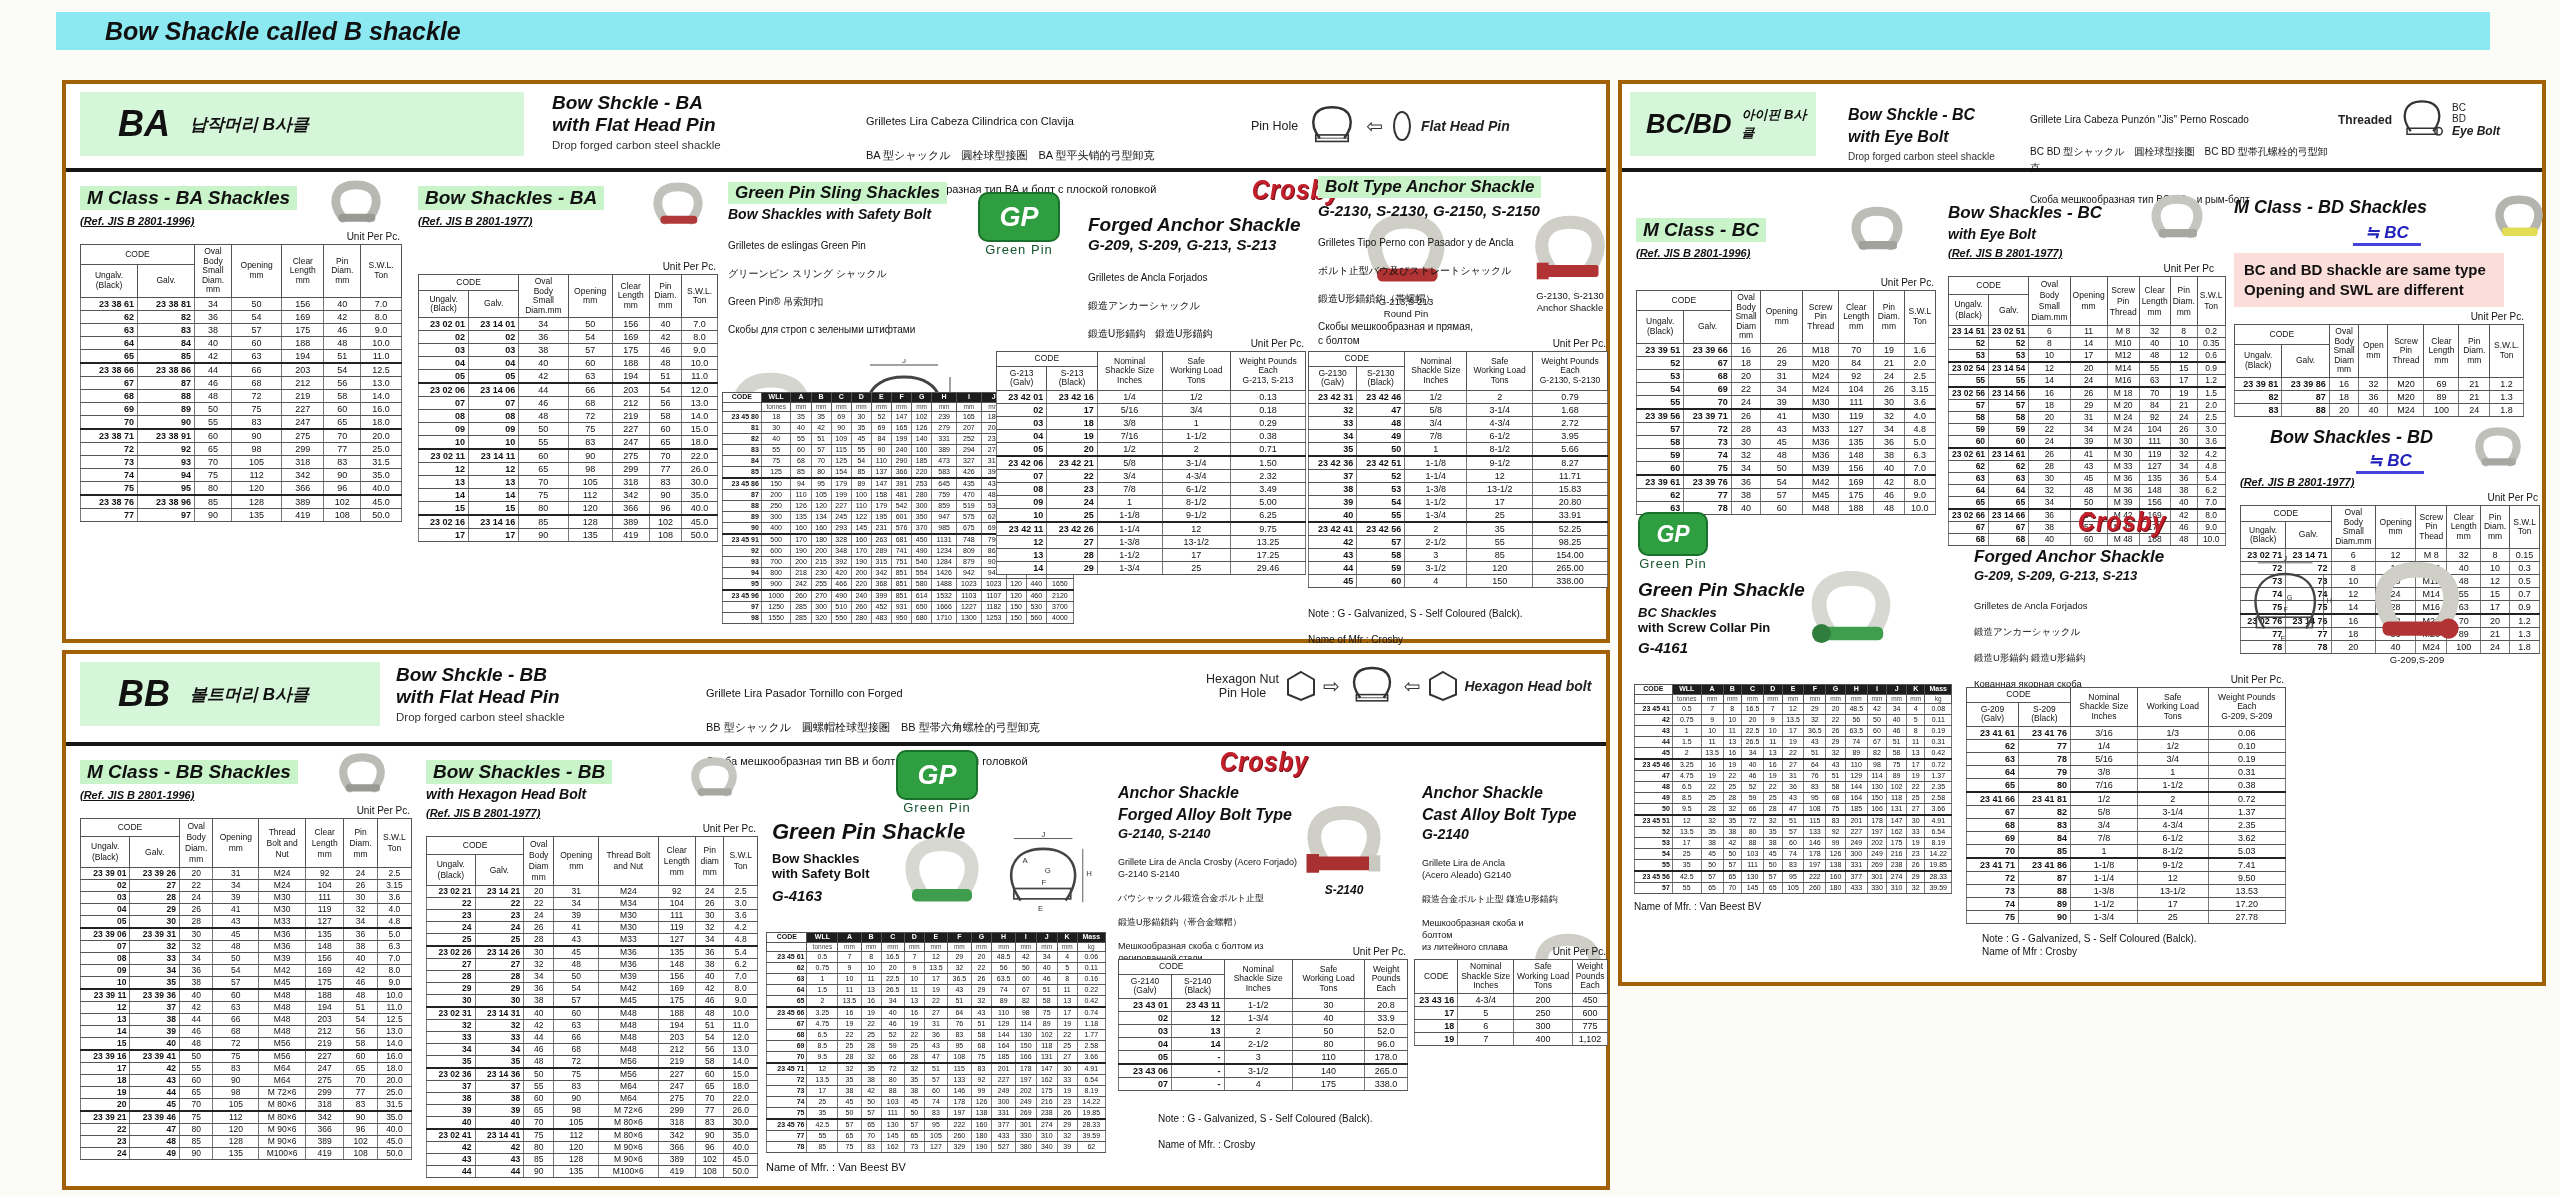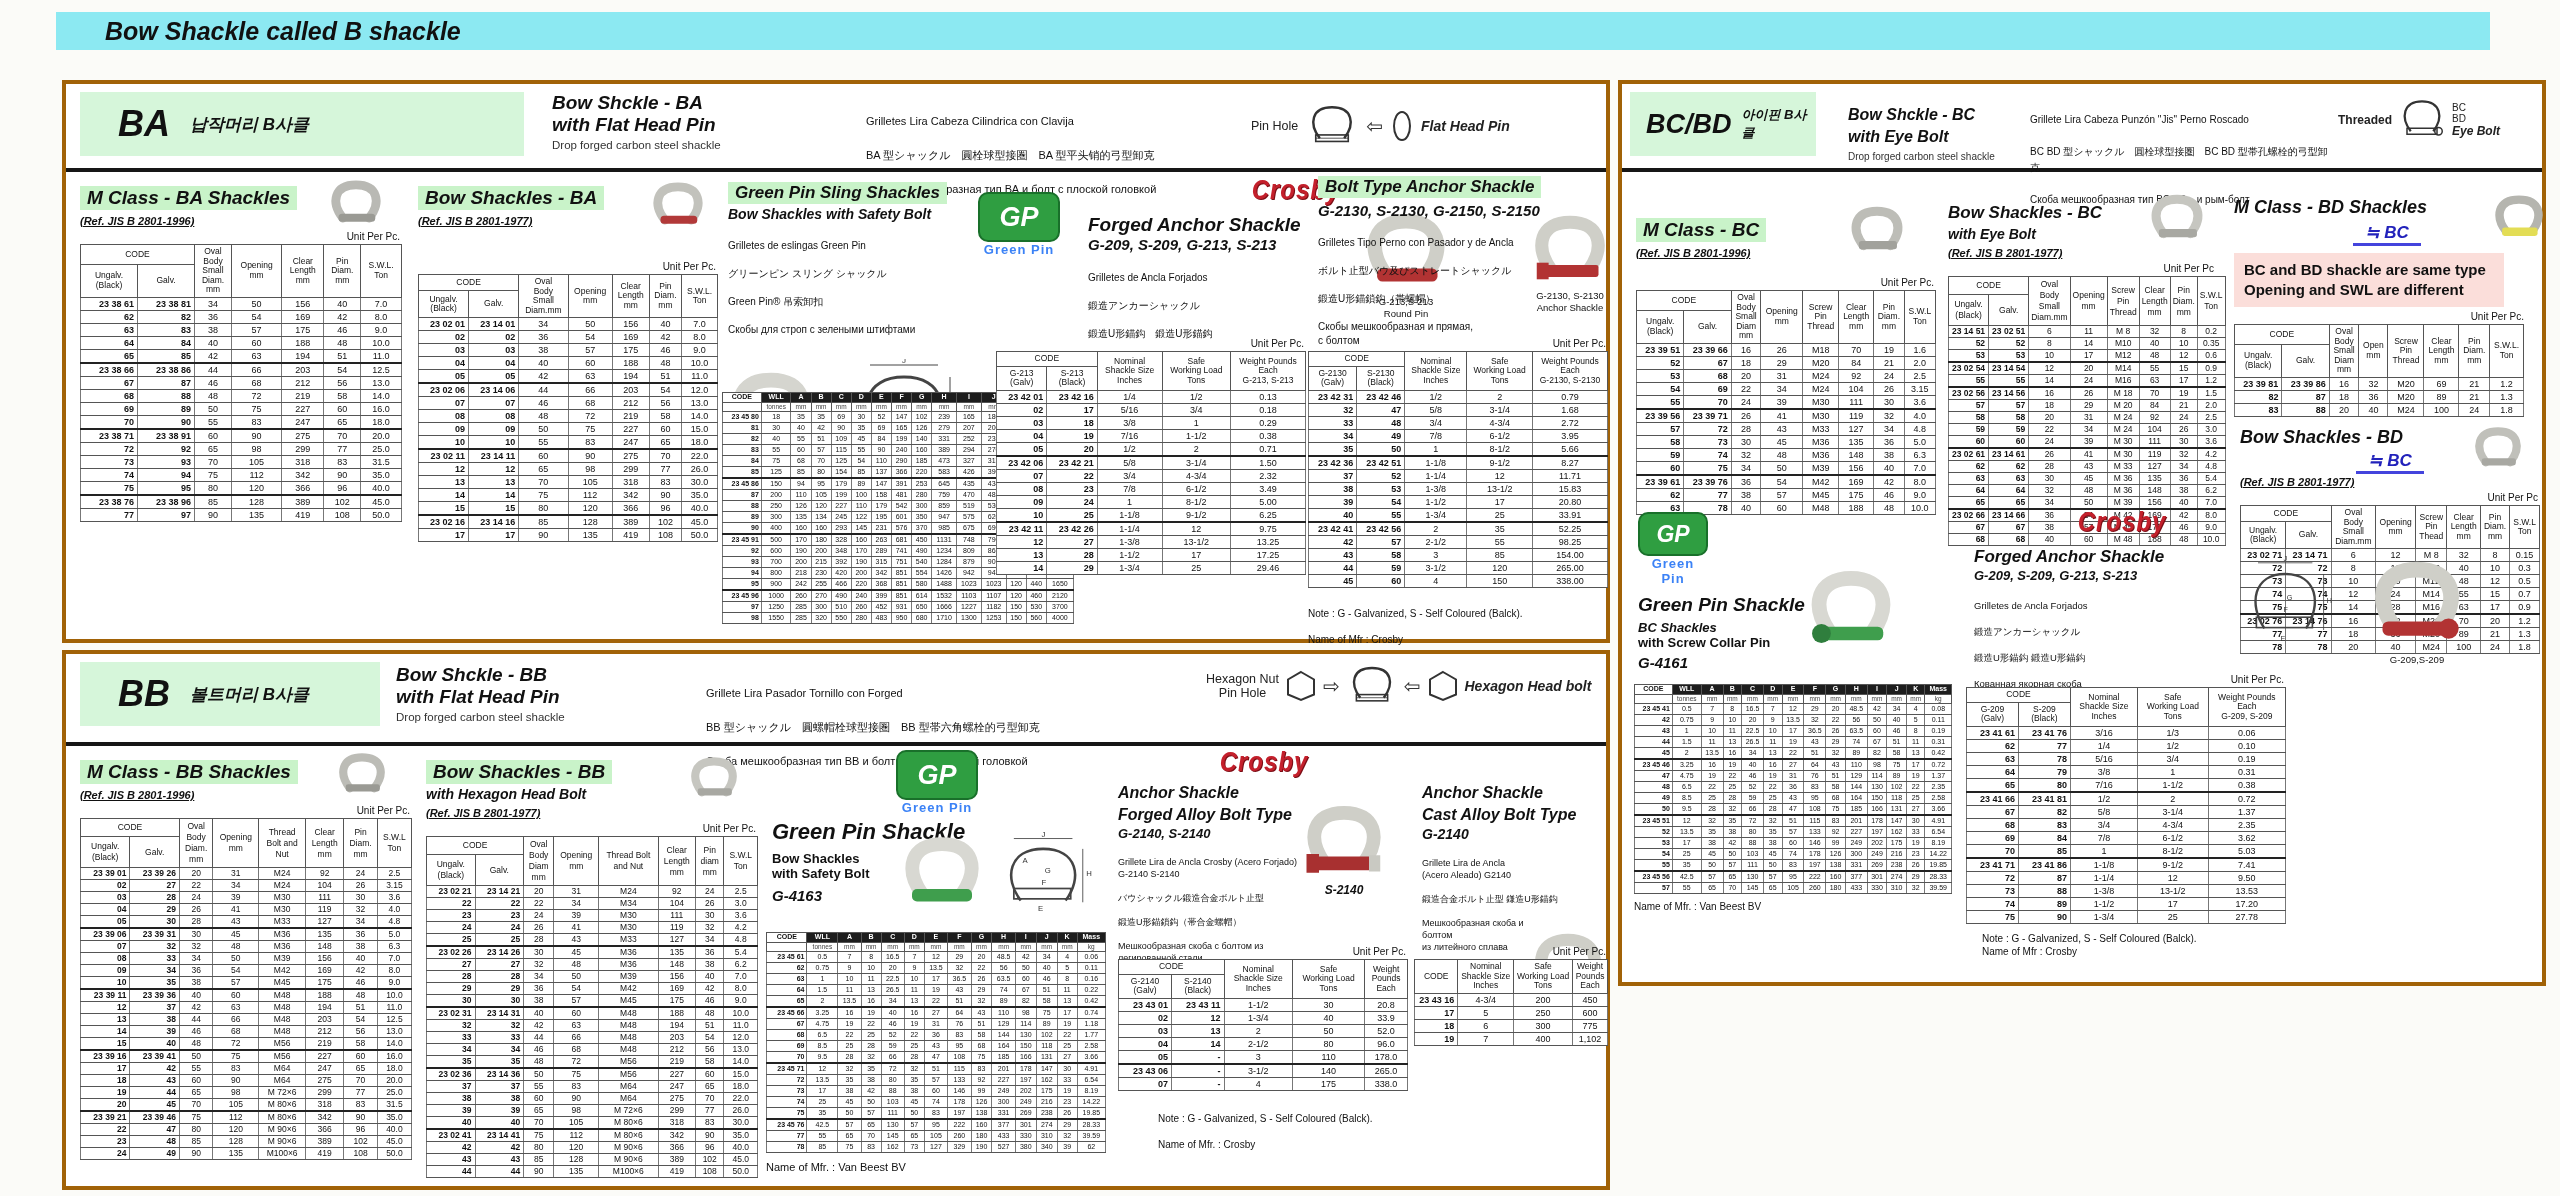--- a/index.html
+++ b/index.html
@@ -25,21 +25,21 @@
   .mini{font-size:10px;line-height:14px;white-space:pre-line}
   .model{font-style:italic;font-weight:bold;font-size:15px}
   .cap{font-size:9.5px;text-align:center;line-height:12px}
   .note{font-size:10px;line-height:13px;white-space:pre-line}
   .pinknote{background:#fbdeda;font-weight:bold;font-size:15px;line-height:20px;padding:7px 10px}
   .approx{color:#2222bb;font-weight:bold;font-style:italic;font-size:17px;border-bottom:3px solid #4444dd;padding:0 12px 1px}
   .crosby{color:#c4202c;font-weight:bold;font-style:italic;font-size:24px;letter-spacing:1px;
           text-shadow:1px 1px 0 #7a0d15;transform:scaleY(1.15)}
   .gplogo{width:78px;height:46px;background:#2f9e41;border-radius:10px;border:2px solid #19702a;color:#fff;
           display:flex;align-items:center;justify-content:center;font-weight:bold;font-style:italic;font-size:27px}
-  .gpname{color:#3b82f6;font-weight:bold;font-size:13px;text-align:center;letter-spacing:1px}
+  .gpname{color:#14532d;font-weight:normal;font-size:13px;text-align:center;letter-spacing:1px}
   .dlabel{font-size:12.5px;color:#222}.dlabel.b{font-weight:bold;font-style:italic;font-size:14px}
   .arrow{font-size:20px;color:#333}
   table.dt{border-collapse:collapse;background:#fff;width:100%}
   .dt th,.dt td{border:1px solid #555;padding:0 3px;text-align:center;font-size:9px;line-height:12px;white-space:nowrap}
   .dt thead th{font-size:8.5px;line-height:9.5px;font-weight:normal;padding:2px 2px;background:#fff}
   .dt td.code{text-align:right;font-weight:bold}
   .dt tbody tr.grp td{border-top:2px solid #222}
   .dt tbody tr td{border-left:1px solid #777;border-right:1px solid #777}
   .dark thead tr:first-child th{background:#1d1d1d;color:#fff;font-weight:bold}
   .dark thead tr:first-child th:first-child{background:#fff;color:#111}
@@ -2714,21 +2714,21 @@
                 <td>100</td>
                 <td>24</td>
                 <td>1.8</td>
               </tr>
             </tbody>
           </table>
         </div>
     </div>
 
     <div class="blk" style="left:618px;top:342px;width:300px">
-      <div class="t1" style="font-size:18px;">Bow Shackles - BD</div>
+      <div class="t1" style="font-size:18px;margin-left:30px">Bow Shackles - BD</div>
       <div style="text-align:center;margin-top:2px"><span class="approx">≒ BC</span></div>
       <div class="ref">(Ref. JIS B 2801-1977)</div>
       <svg class="abs" style="left:232px;top:-2px" width="52" height="52" viewBox="0 0 64 58">
         <path d="M17 44 C3 26 7 6 32 6 C57 6 61 26 47 44" fill="none" stroke="#c0c0ba" stroke-width="10" stroke-linecap="round"></path>
         <rect x="12" y="39" width="42" height="9" rx="3" fill="#a8a8a2"></rect>
       </svg>
       <div class="unit">Unit Per Pc</div>
       <div>
           <table class="dt">
             <thead>

